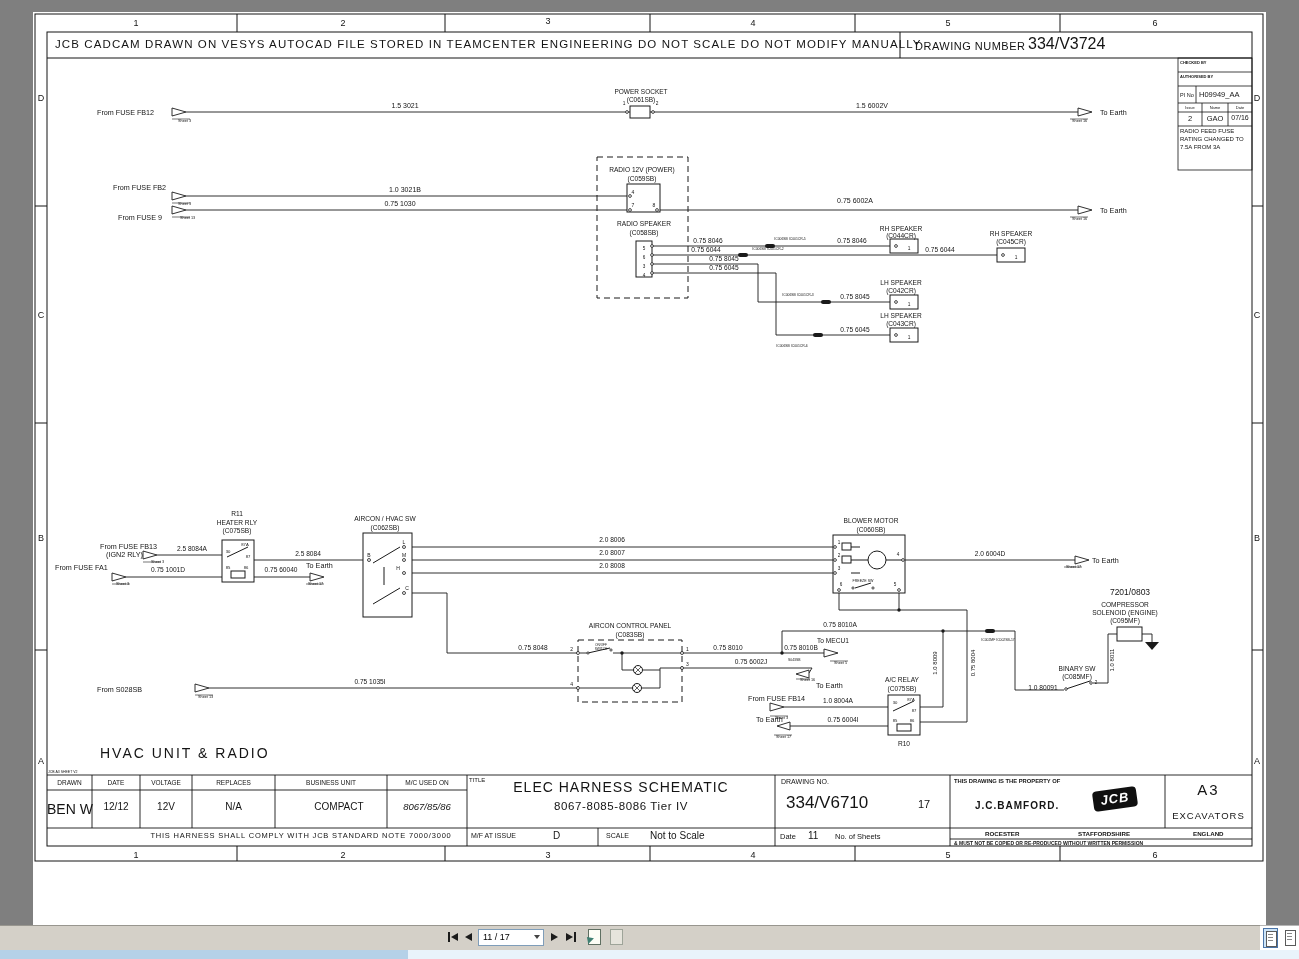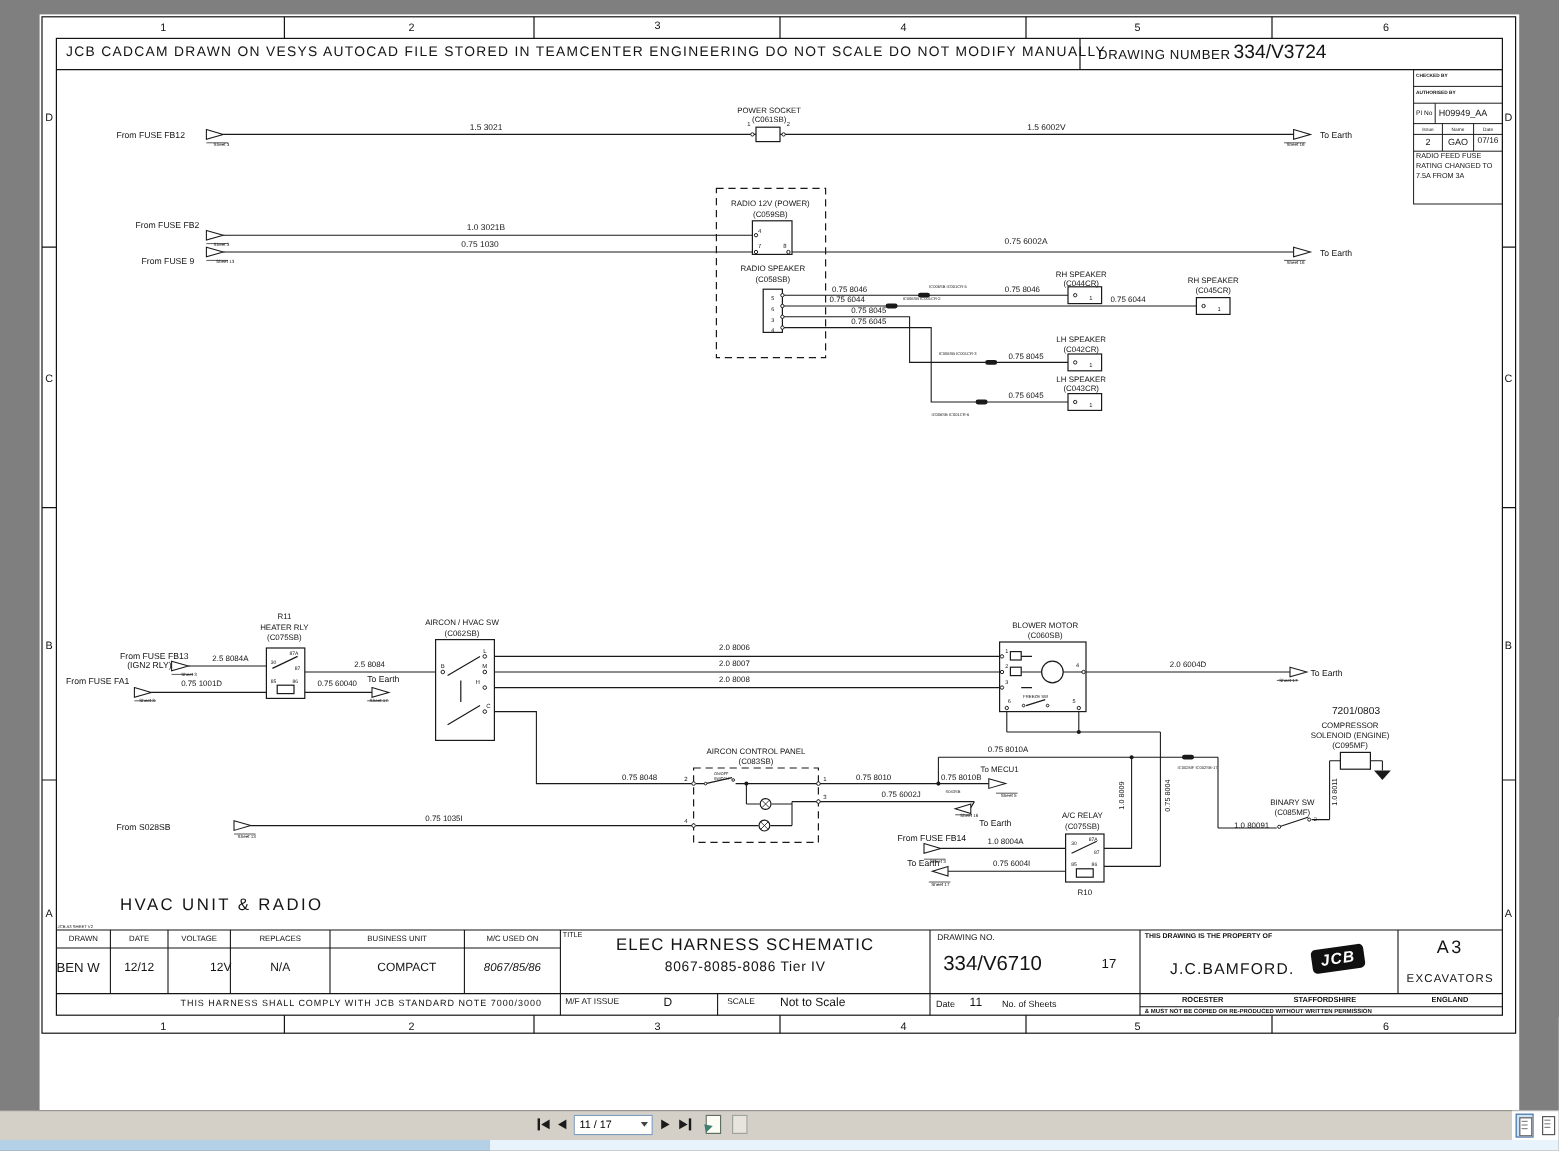--- a/index.html
+++ b/index.html
@@ -373,42 +373,42 @@
   <div class="abs" style="left:1180px;top:128px;font-size:6px;">RADIO FEED FUSE</div>
   <div class="abs" style="left:1180px;top:136px;font-size:6px;">RATING CHANGED TO</div>
   <div class="abs" style="left:1180px;top:144px;font-size:6px;">7.5A FROM 3A</div>
 
   <div class="abs c" style="left:47px;width:45px;top:779px;font-size:6.5px;">DRAWN</div>
   <div class="abs c" style="left:92px;width:48px;top:779px;font-size:6.5px;">DATE</div>
   <div class="abs c" style="left:140px;width:52px;top:779px;font-size:6.5px;">VOLTAGE</div>
   <div class="abs c" style="left:192px;width:83px;top:779px;font-size:6.5px;">REPLACES</div>
   <div class="abs c" style="left:275px;width:112px;top:779px;font-size:6.5px;">BUSINESS  UNIT</div>
   <div class="abs c" style="left:387px;width:80px;top:779px;font-size:6.5px;">M/C  USED  ON</div>
-  <div class="abs c" style="left:47px;width:34px;top:801px;font-size:11px;">BEN W</div>
+  <div class="abs c" style="left:47px;width:34px;top:801px;font-size:14px;">BEN W</div>
   <div class="abs c" style="left:92px;width:48px;top:801px;font-size:10px;">12/12</div>
-  <div class="abs c" style="left:140px;width:52px;top:801px;font-size:10px;padding-left:18px;">12V</div>
+  <div class="abs c" style="left:140px;width:52px;top:801px;font-size:10px;">12V</div>
   <div class="abs c" style="left:192px;width:83px;top:801px;font-size:10px;">N/A</div>
   <div class="abs c" style="left:275px;width:128px;top:801px;font-size:10px;">COMPACT</div>
   <div class="abs c" style="left:387px;width:80px;top:801px;font-size:9.5px;font-style:italic;">8067/85/86</div>
   <div class="abs c" style="left:47px;width:420px;top:831px;font-size:7.5px;letter-spacing:0.8px;margin-left:44px;">THIS  HARNESS  SHALL  COMPLY  WITH  JCB  STANDARD  NOTE  7000/3000</div>
   <div class="abs" style="left:469px;top:777px;font-size:6px;">TITLE</div>
   <div class="abs c" style="left:467px;width:308px;top:779px;font-size:14px;letter-spacing:1px;text-align:center;">ELEC  HARNESS  SCHEMATIC</div>
   <div class="abs c" style="left:467px;width:308px;top:800px;font-size:11.5px;letter-spacing:0.6px;">8067-8085-8086  Tier  IV</div>
   <div class="abs" style="left:471px;top:832px;font-size:7px;">M/F AT ISSUE</div>
   <div class="abs" style="left:553px;top:830px;font-size:10px;">D</div>
   <div class="abs" style="left:606px;top:832px;font-size:7px;">SCALE</div>
   <div class="abs" style="left:650px;top:830px;font-size:10px;">Not  to  Scale</div>
   <div class="abs" style="left:781px;top:778px;font-size:7px;">DRAWING  NO.</div>
   <div class="abs" style="left:786px;top:793px;font-size:17px;">334/V6710</div>
   <div class="abs" style="left:780px;top:832px;font-size:7.5px;">Date</div>
   <div class="abs" style="left:808px;top:830px;font-size:10px;">11</div>
   <div class="abs" style="left:835px;top:832px;font-size:7.5px;">No.  of  Sheets</div>
   <div class="abs" style="left:918px;top:798px;font-size:11px;">17</div>
   <div class="abs" style="left:954px;top:778px;font-size:5.8px;font-weight:bold;">THIS DRAWING IS THE PROPERTY OF</div>
-  <div class="abs" style="left:975px;top:800px;font-size:13px;letter-spacing:1px;">J.C.BAMFORD.</div>
+  <div class="abs" style="left:975px;top:800px;font-size:10px;letter-spacing:1px;font-weight:bold;">J.C.BAMFORD.</div>
   <div id="jcblogo">JCB</div>
   <div class="abs c" style="left:1165px;width:87px;top:781px;font-size:15px;letter-spacing:2px;">A3</div>
   <div class="abs c" style="left:1165px;width:87px;top:810px;font-size:9.5px;letter-spacing:1px;">EXCAVATORS</div>
   <div class="abs" style="left:985px;top:830px;font-size:6.2px;font-weight:bold;">ROCESTER</div>
   <div class="abs" style="left:1078px;top:830px;font-size:6.2px;font-weight:bold;">STAFFORDSHIRE</div>
   <div class="abs" style="left:1193px;top:830px;font-size:6.2px;font-weight:bold;">ENGLAND</div>
   <div class="abs" style="left:954px;top:839.5px;font-size:5px;font-weight:bold;">&amp; MUST NOT BE COPIED OR RE-PRODUCED WITHOUT WRITTEN PERMISSION</div>
 
   <div id="toolbar"></div>
   <div class="tbtn" style="left:448px;">

